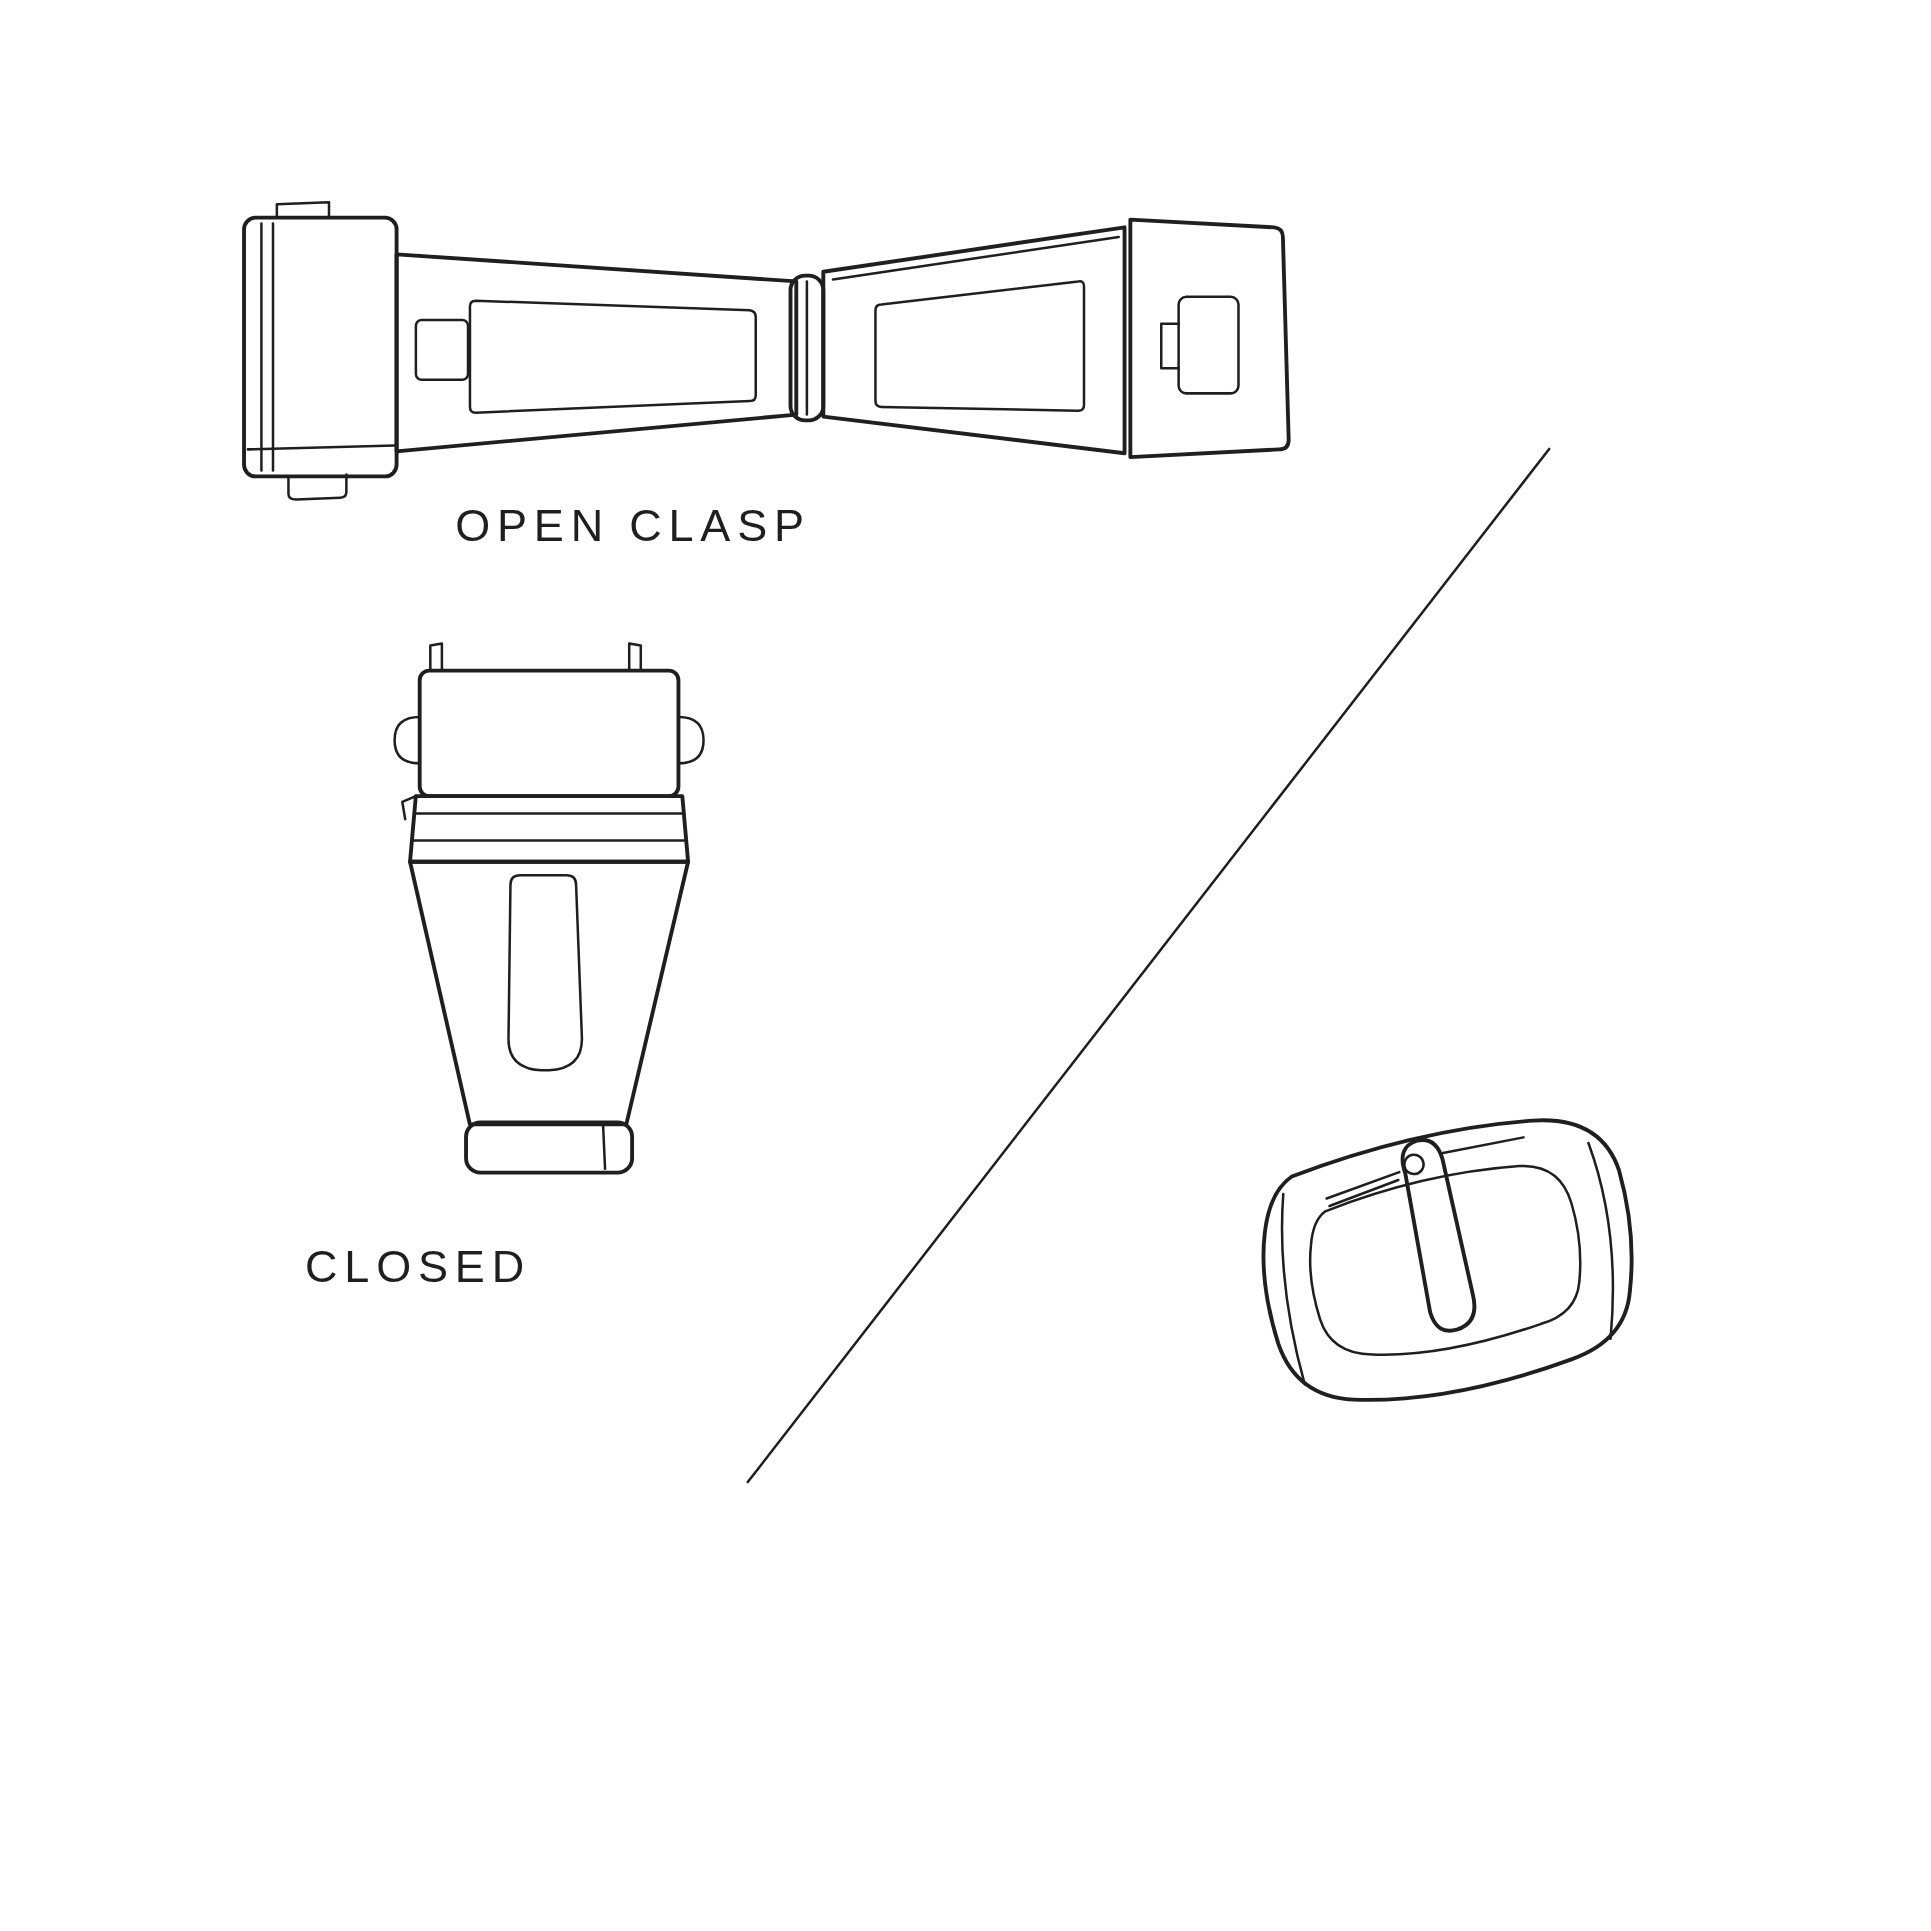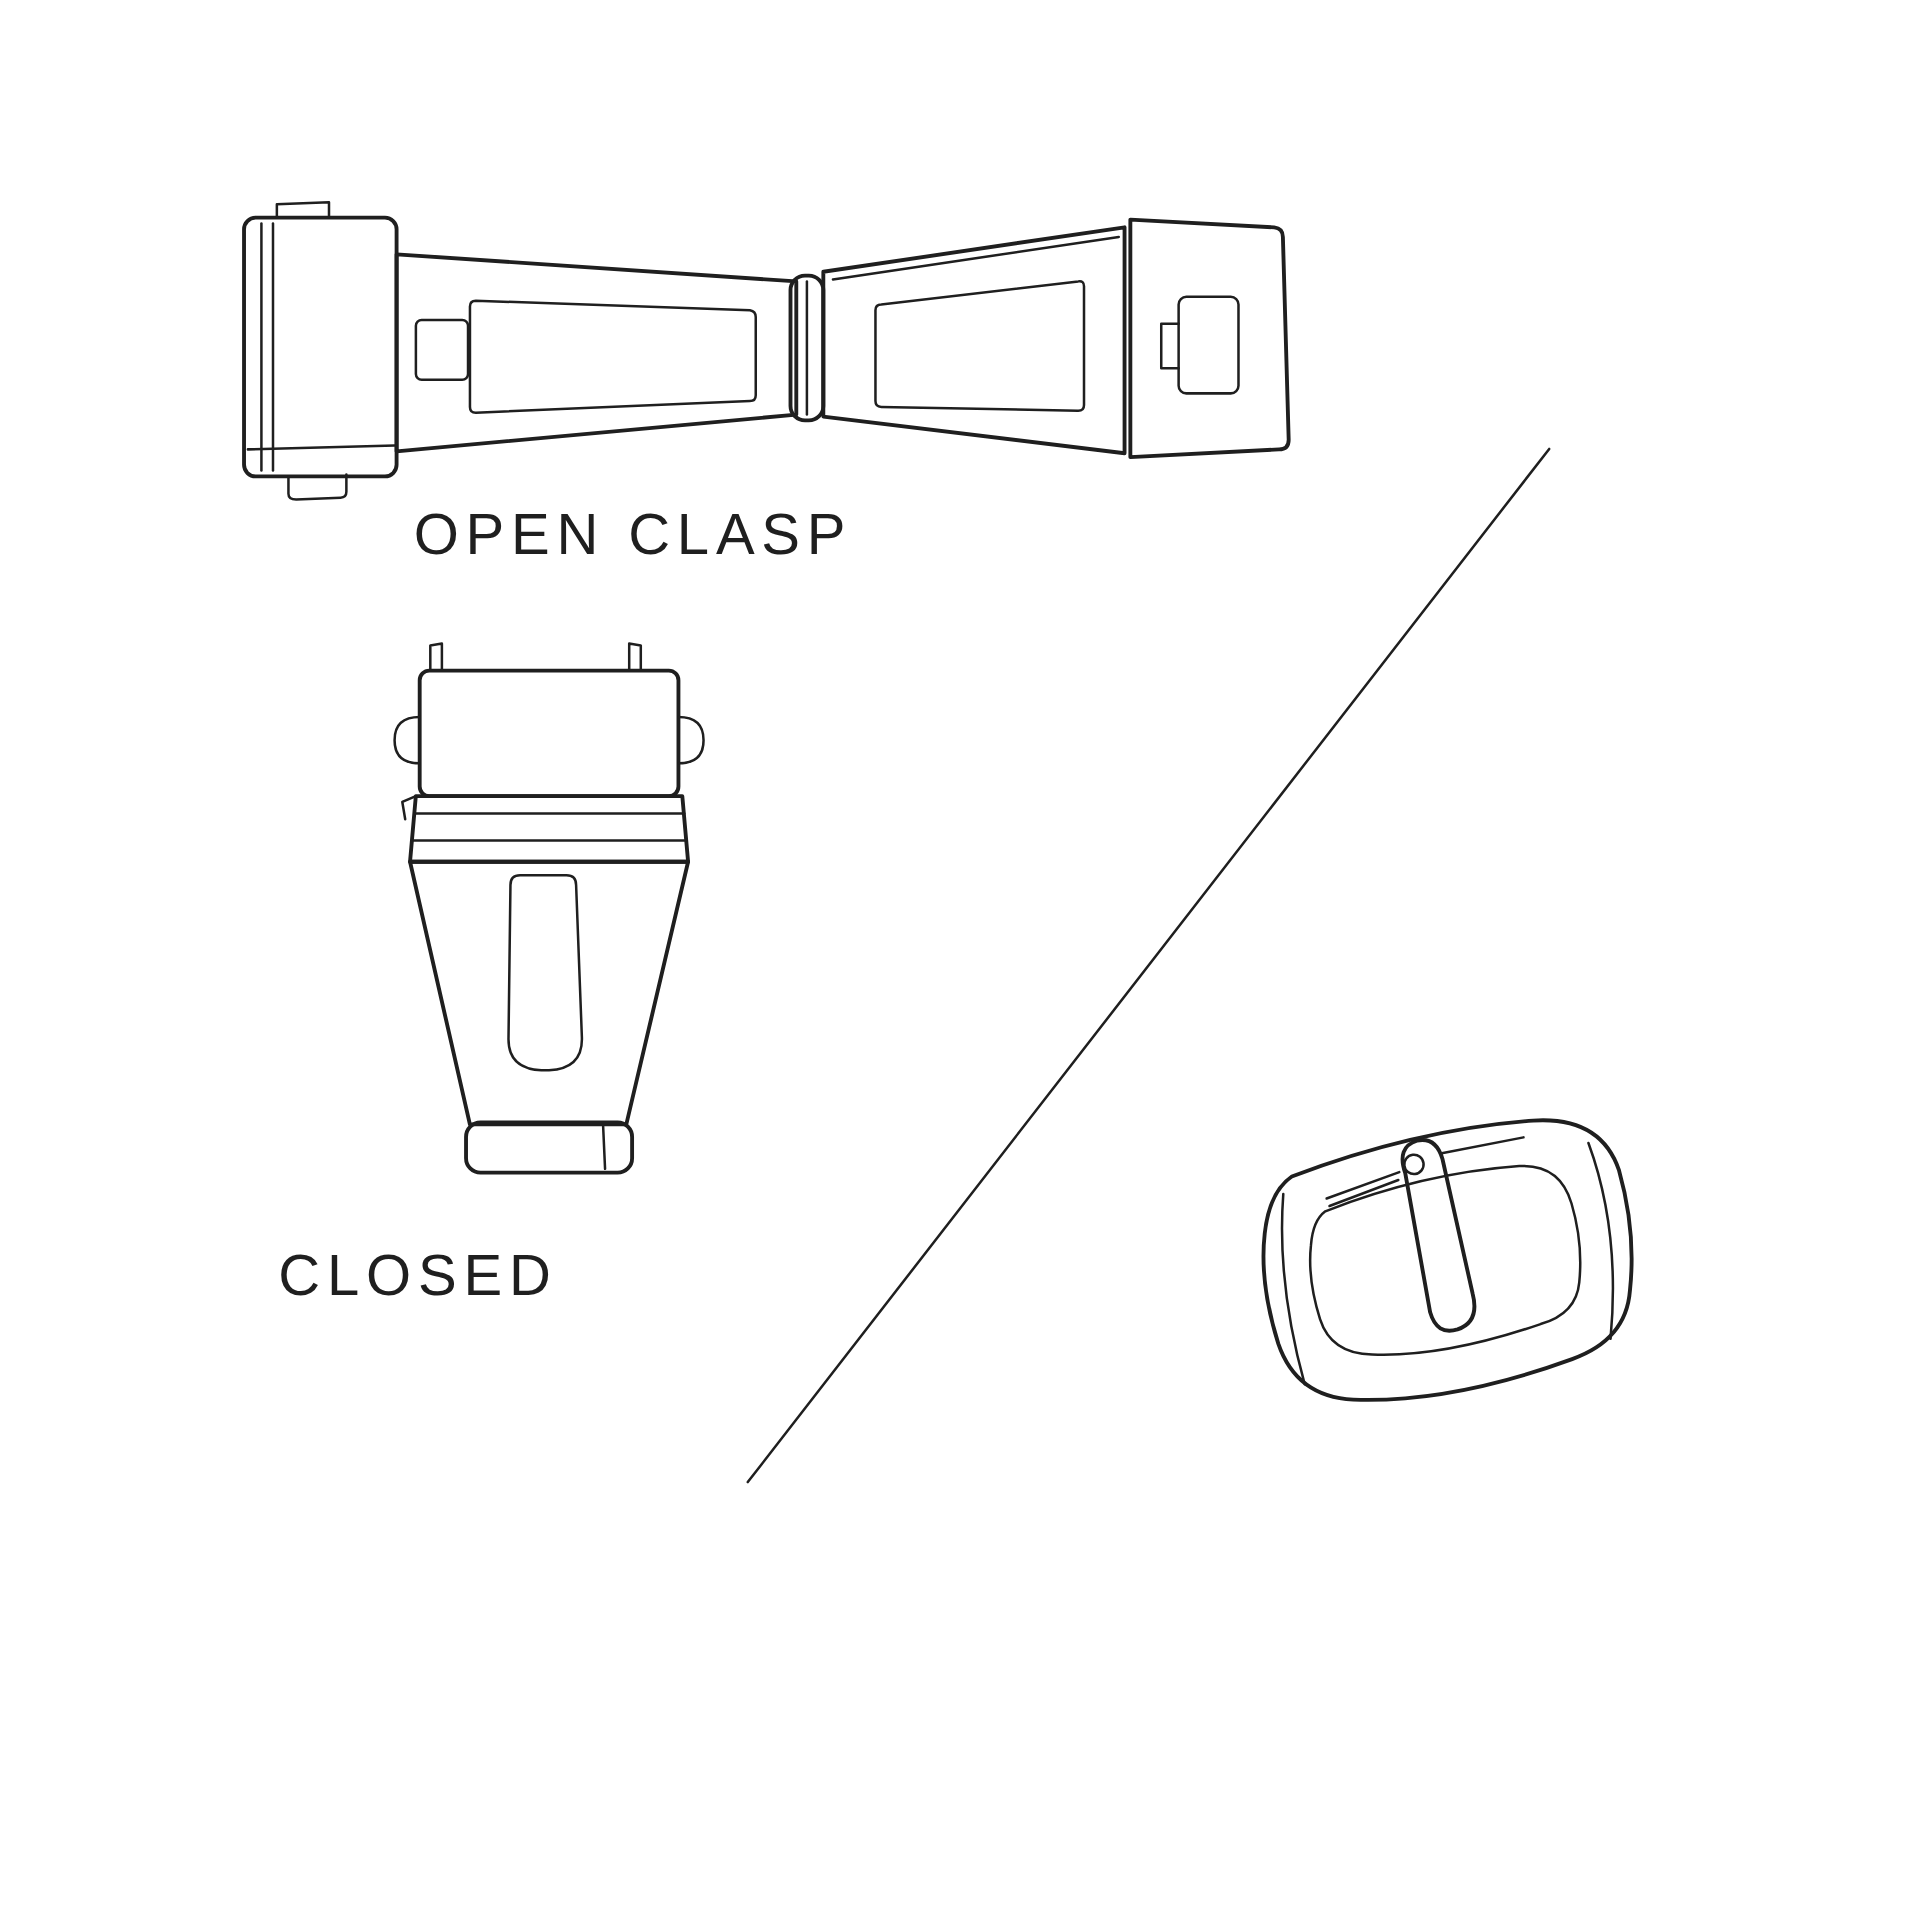--- a/index.html
+++ b/index.html
@@ -25,21 +25,21 @@
     fill:none;
     stroke:currentColor;
     stroke-width:4;
     stroke-linecap:round;
     stroke-linejoin:round;
   }
   .thin{stroke-width:2.6 !important;}
   .caption{
     position:absolute;
     transform:translateX(-50%);
-    font-size:58px;
+    font-size:45px;
     font-weight:400;
     letter-spacing:6.8px;
     color:var(--ink);
     white-space:nowrap;
   }
   .title{
     position:absolute;
     transform:translateX(-50%);
     font-size:85px;
     font-weight:500;

